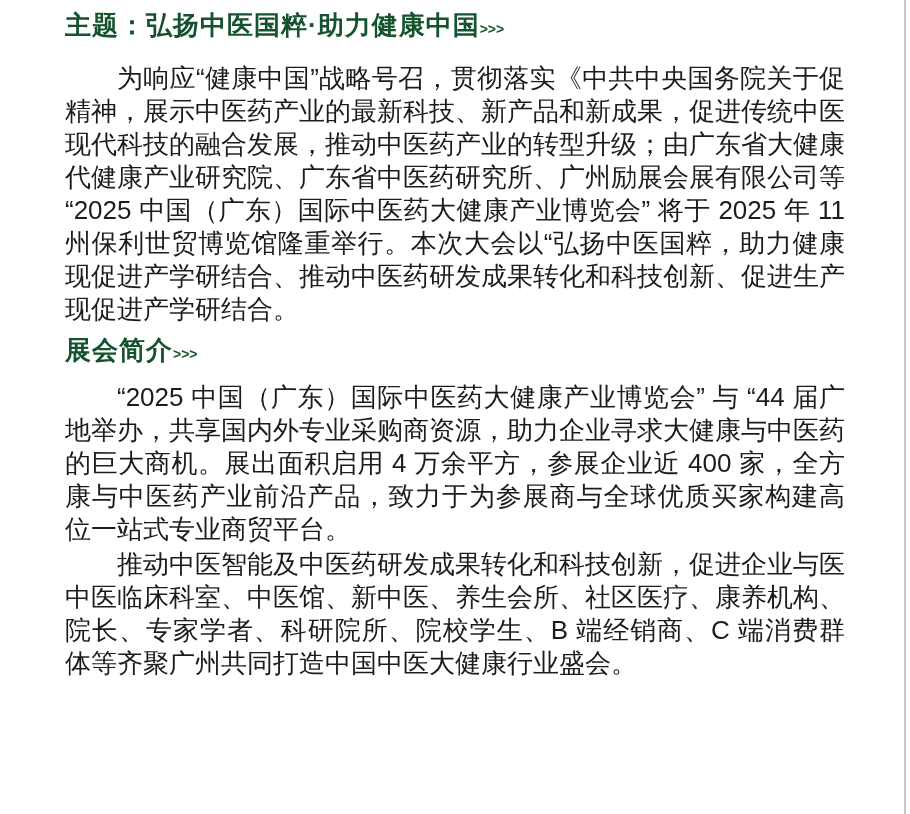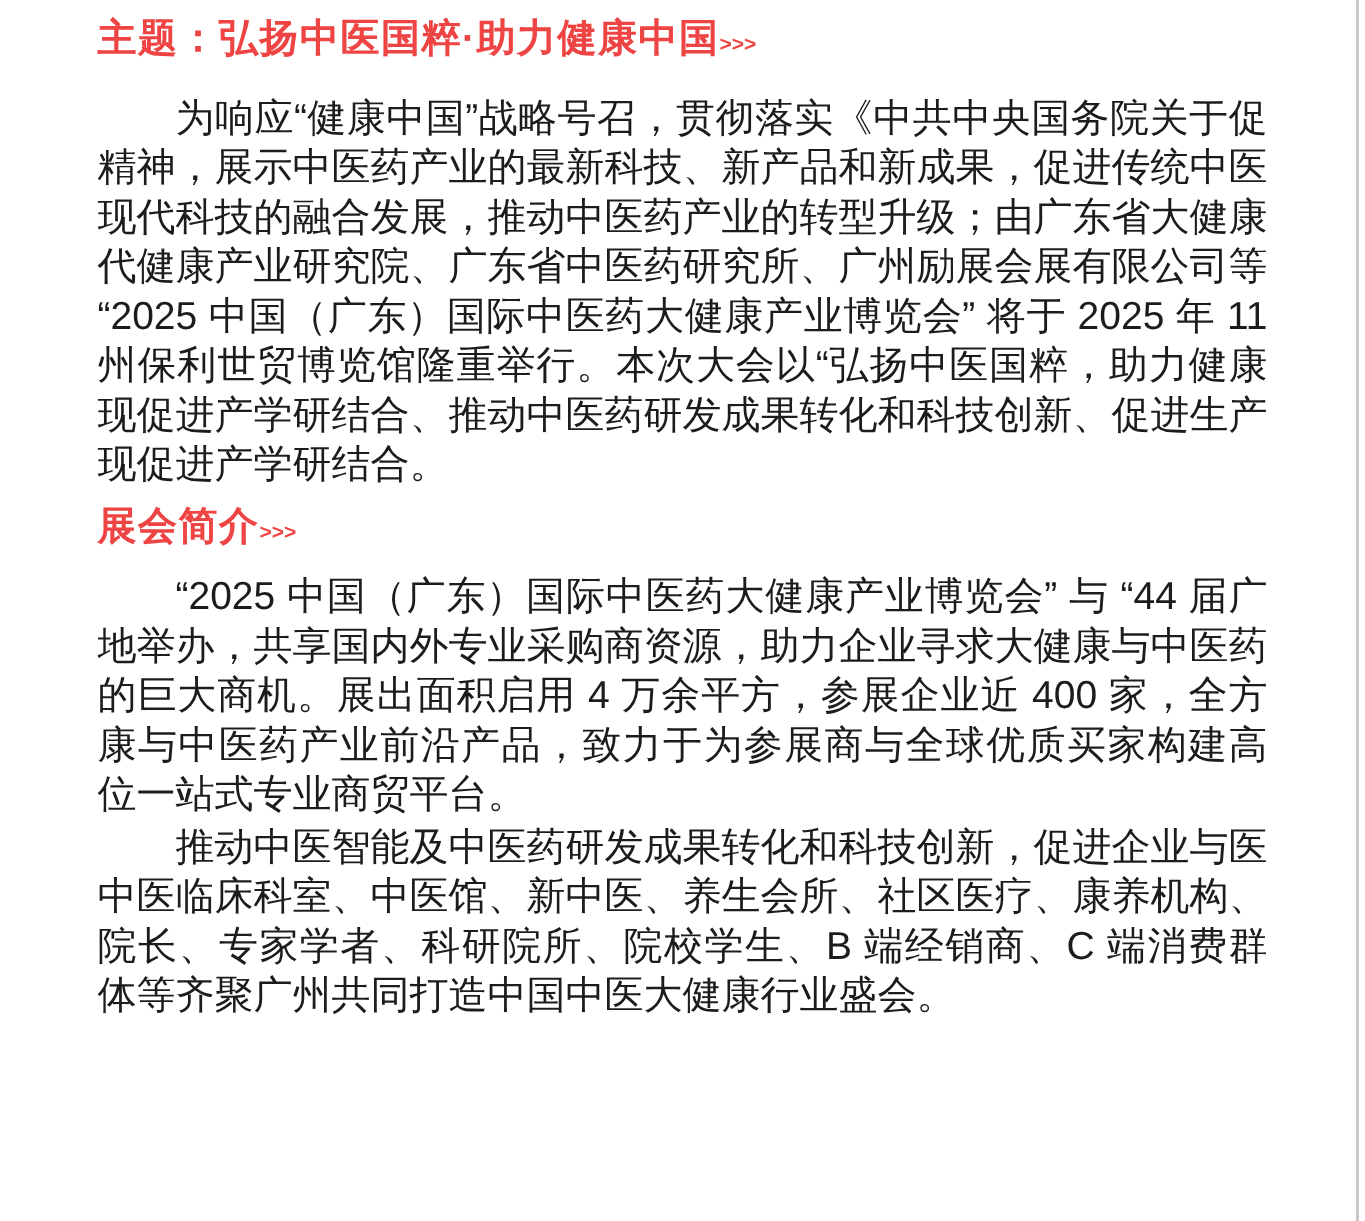--- a/index.html
+++ b/index.html
@@ -20,21 +20,21 @@
     position: absolute;
     top: 0; right: 4px;
     width: 2px; height: 814px;
     background: #c9c9c9;
   }
   .content {
     padding: 8px 65px 0 65px;
   }
   .heading {
     margin: 0;
-    color: #ef4444;
+    color: #14532d;
     font-size: 26px;
     line-height: 34px;
     font-weight: bold;
     letter-spacing: 1px;
   }
   .heading.secondary { line-height: 28px; }
   .arrows {
     font-size: 14px;
     font-weight: bold;
     letter-spacing: 0px;

